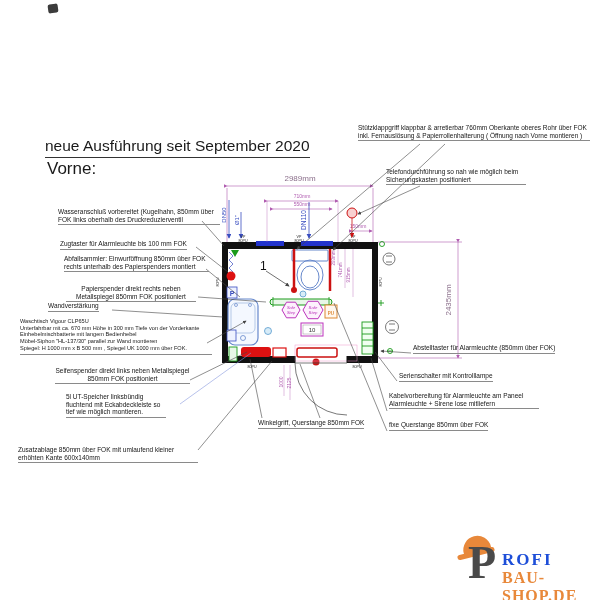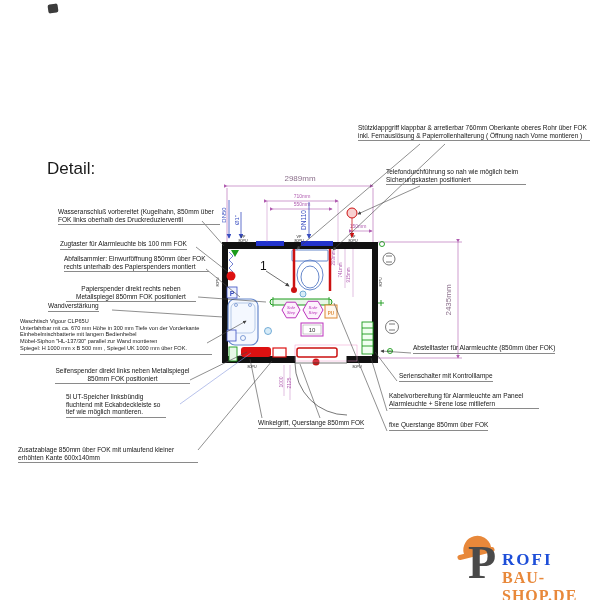--- a/index.html
+++ b/index.html
@@ -31,21 +31,22 @@
        font-weight:bold;font-size:16px;letter-spacing:1px;color:#e8883a;}
   text{font-family:"Liberation Sans",sans-serif;}
 </style>
 </head>
 <body>
 
 <div id="page">
 
   <div class="corner-mark"></div>
 
-  <div class="title-s">Detail:</div>
+  <div class="title-h">neue Ausführung seit September 2020</div>
+  <div class="title-s">Vorne:</div>
 
   <svg width="600" height="600" viewBox="0 0 600 600">
     <defs>
       <marker id="ma" markerWidth="7" markerHeight="7" refX="5" refY="3" orient="auto">
           <path d="M0,0L6,3L0,6z" fill="#444"></path>
         </marker>
       <marker id="mm" markerWidth="7" markerHeight="7" refX="5" refY="3" orient="auto">
           <path d="M0,0L6,3L0,6z" fill="#b05cb0"></path>
         </marker>
       <marker id="mr" markerWidth="7" markerHeight="7" refX="5" refY="3" orient="auto">

